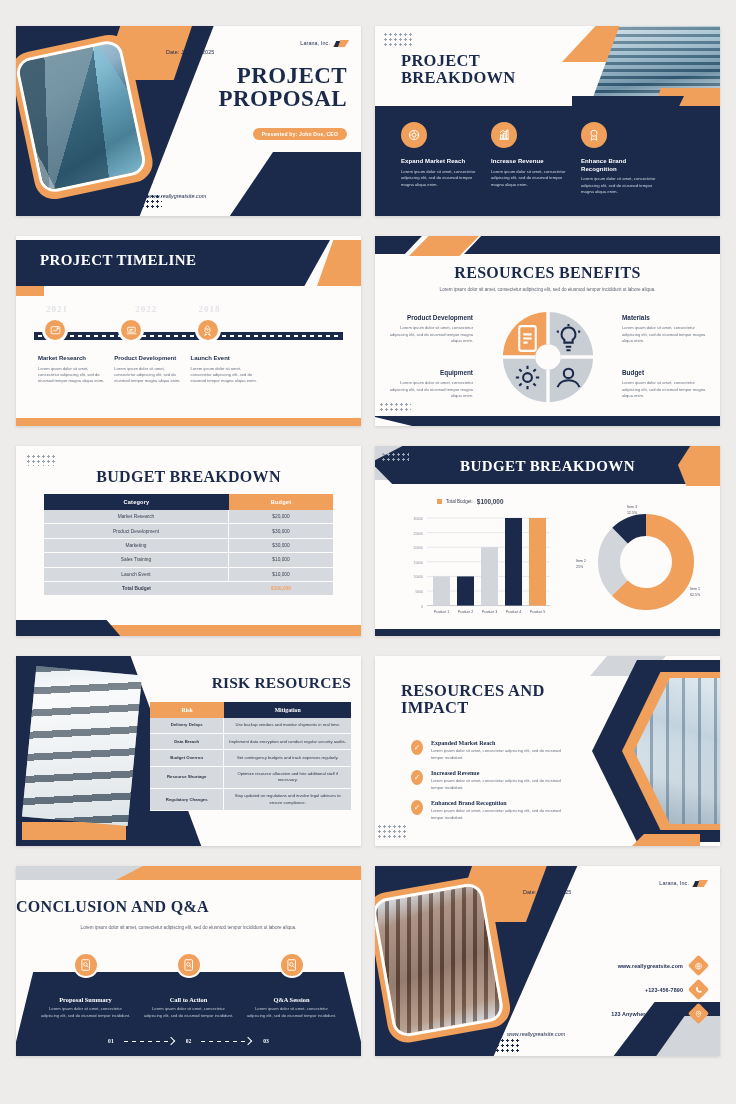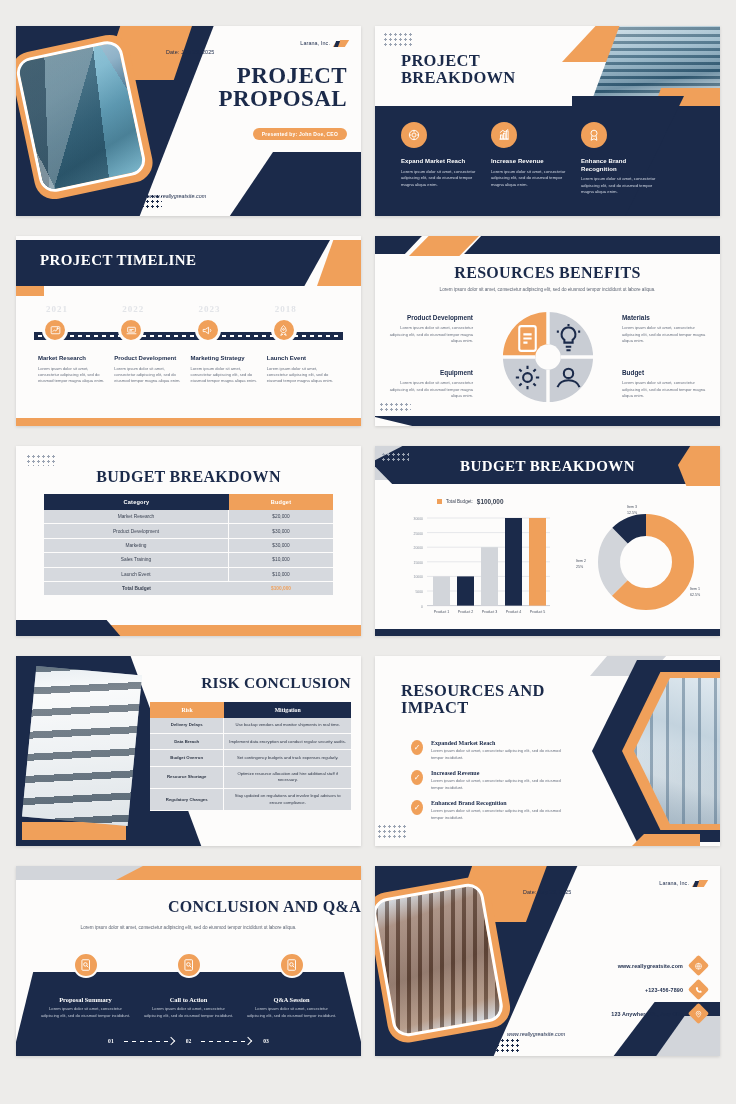--- a/index.html
+++ b/index.html
@@ -349,43 +349,32 @@
               <rect x="4" y="5" width="16" height="13" rx="1.5"></rect>
               <path d="M7 14l3-3 2.5 2 4-5"></path>
               <circle cx="16" cy="8" r="1.2" fill="#fff"></circle>
             </svg>
         </div>
         <div class="tl-h" style="margin-top:12px;">Market Research</div>
         <div class="tl-p" style="padding-right:8px;">Lorem ipsum dolor sit amet, consectetur adipiscing elit, sed do eiusmod tempor magna aliqua enim.</div>
       </div>
 
       <div style="width:25%;">
-        <div class="yr" style="margin-left:8px;">2022</div>
+        <div class="yr" style="margin-left:21px;">2022</div>
         <div class="tl-node" style="margin:3px 0 0 4px;">
           <svg viewBox="0 0 24 24" fill="none" stroke="#fff" stroke-width="1.6">
               <rect x="5" y="6" width="14" height="9" rx="1"></rect>
               <path d="M3 18h18"></path>
               <path d="M8 10h8M8 12.5h5"></path>
             </svg>
         </div>
         <div class="tl-h" style="margin-top:12px;">Product Development</div>
         <div class="tl-p" style="padding-right:8px;">Lorem ipsum dolor sit amet, consectetur adipiscing elit, sed do eiusmod tempor magna aliqua enim.</div>
       </div>
 
-      <div style="width:25%;">
-        <div class="yr" style="margin-left:8px;">2023</div>
-        <div class="tl-node" style="margin:3px 0 0 4px;">
-          <svg viewBox="0 0 24 24" fill="none" stroke="#fff" stroke-width="1.6">
-              <path d="M4 10v4h4l6 4V6l-6 4H4z"></path>
-              <path d="M17 9.5a3.5 3.5 0 010 5"></path>
-            </svg>
-        </div>
-        <div class="tl-h" style="margin-top:12px;">Marketing Strategy</div>
-        <div class="tl-p" style="padding-right:8px;">Lorem ipsum dolor sit amet, consectetur adipiscing elit, sed do eiusmod tempor magna aliqua enim.</div>
-      </div>
 
       <div style="width:25%;">
         <div class="yr" style="margin-left:8px;">2018</div>
         <div class="tl-node" style="margin:3px 0 0 4px;">
           <svg viewBox="0 0 24 24" fill="none" stroke="#fff" stroke-width="1.6">
               <path d="M12 3c3 2 5 6 5 10l-3 3h-4l-3-3c0-4 2-8 5-10z"></path>
               <circle cx="12" cy="10" r="1.6"></circle>
               <path d="M9 17l-2 4 4-2M15 17l2 4-4-2"></path>
             </svg>
         </div>
@@ -574,21 +563,21 @@
         </g>
       </svg>
     </div>
   </div>
 
   <div class="slide">
     <div class="abs s7-navy-shape"></div>
     <div class="abs s7-orange"></div>
     <div class="abs s7-photo"></div>
 
-    <div class="abs serif" style="right:10px;top:18px;font-size:15.5px;color:#1b2a4a;font-weight:700;letter-spacing:.2px;">RISK CONCLUSION</div>
+    <div class="abs serif" style="right:10px;top:18px;font-size:15.5px;color:#1b2a4a;font-weight:700;letter-spacing:.2px;">RISK RESOURCES</div>
 
     <div class="abs" style="left:134px;right:10px;top:46px;">
       <table class="rtbl">
         <thead>
           <tr>
             <th class="orange" style="width:37%;">Risk</th>
             <th class="navy">Mitigation</th>
           </tr>
         </thead>
         <tbody>
@@ -653,21 +642,21 @@
         </div>
       </div>
     </div>
   </div>
 
   <div class="slide">
     <div class="abs s9-gray-top"></div>
     <div class="abs s9-orange-top"></div>
     <div class="abs s9-navy-panel"></div>
 
-    <div class="abs serif" style="left:0;right:0;top:32px;text-align:right;font-size:16px;color:#1b2a4a;font-weight:700;letter-spacing:.3px;">CONCLUSION AND Q&amp;A</div>
+    <div class="abs serif" style="left:0;right:0;top:32px;text-align:left;font-size:16px;color:#1b2a4a;font-weight:700;letter-spacing:.3px;">CONCLUSION AND Q&amp;A</div>
     <div class="abs sub-p" style="left:64px;right:64px;top:58px;">Lorem ipsum dolor sit amet, consectetur adipiscing elit, sed do eiusmod tempor incididunt ut labore aliqua.</div>
 
     <div class="abs" style="left:18px;right:18px;top:86px;display:flex;justify-content:space-around;">
       <div style="width:92px;text-align:center;">
         <div class="circ-icon" style="margin:0 auto;border:2px solid #fdfcfb;">
           <svg viewBox="0 0 24 24" fill="none" stroke="#fff" stroke-width="1.6">
               <rect x="5" y="3" width="13" height="18" rx="1.5"></rect>
               <circle cx="11" cy="11" r="3"></circle>
               <path d="M13.3 13.3L16 16"></path>
             </svg>

